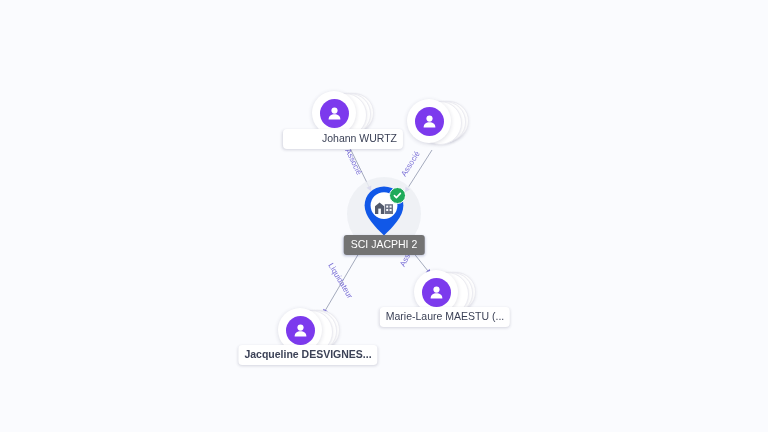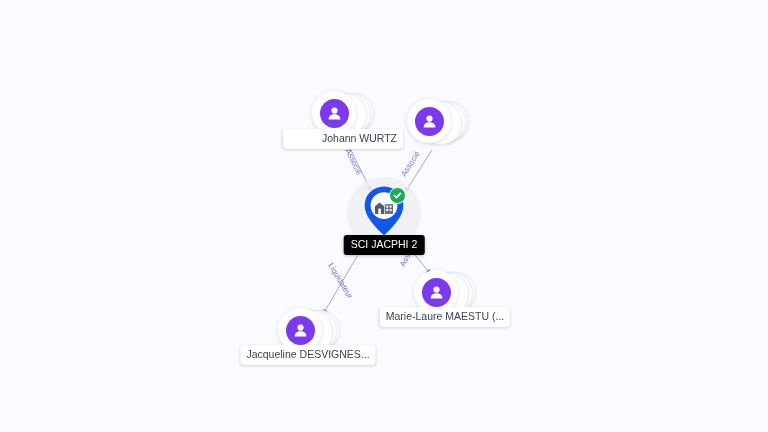--- a/index.html
+++ b/index.html
@@ -259,18 +259,18 @@
         <rect x="4.3" y="9.6" width="2.6" height="5.4" fill="#fafbfe"></rect>
       </svg>
     </div>
     <div class="company-badge">
       <svg width="9" height="9" viewBox="0 0 9 9" xmlns="http://www.w3.org/2000/svg">
         <path d="M1.4 4.6 L3.4 6.6 L7.4 2.4" stroke="#ffffff" stroke-width="1.6" fill="none" stroke-linecap="round" stroke-linejoin="round"></path>
       </svg>
     </div>
   </div>
 
-  <div class="company-label" id="company-label" style="left: 384px; top: 235px; background: #000000;">SCI JACPHI 2</div>
+  <div class="company-label" id="company-label" style="left: 384px; top: 235px; background: #737373;">SCI JACPHI 2</div>
 
 <div class="node-label" style="left: 343px; top: 129px; color: rgb(60, 66, 87); padding-left: 39px;">Johann WURTZ</div>
     <div class="node-label" style="left: 445px; top: 307px; color: rgb(60, 66, 87);">Marie-Laure MAESTU (...</div>
-    <div class="node-label" style="left: 308px; top: 345px; color: rgb(60, 66, 87);">Jacqueline DESVIGNES...</div>
+    <div class="node-label" style="left: 308px; top: 345px; color: rgb(60, 66, 87); font-weight: bold;">Jacqueline DESVIGNES...</div>
   </div>
 
 </body></html>

